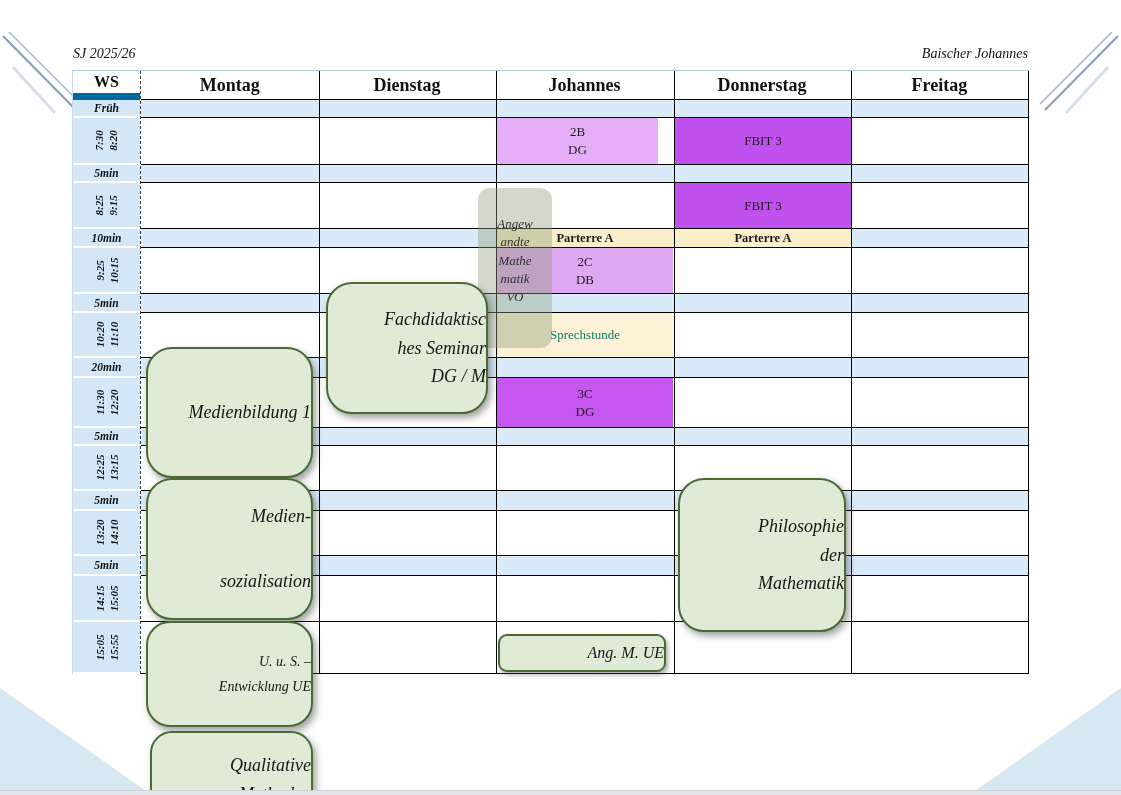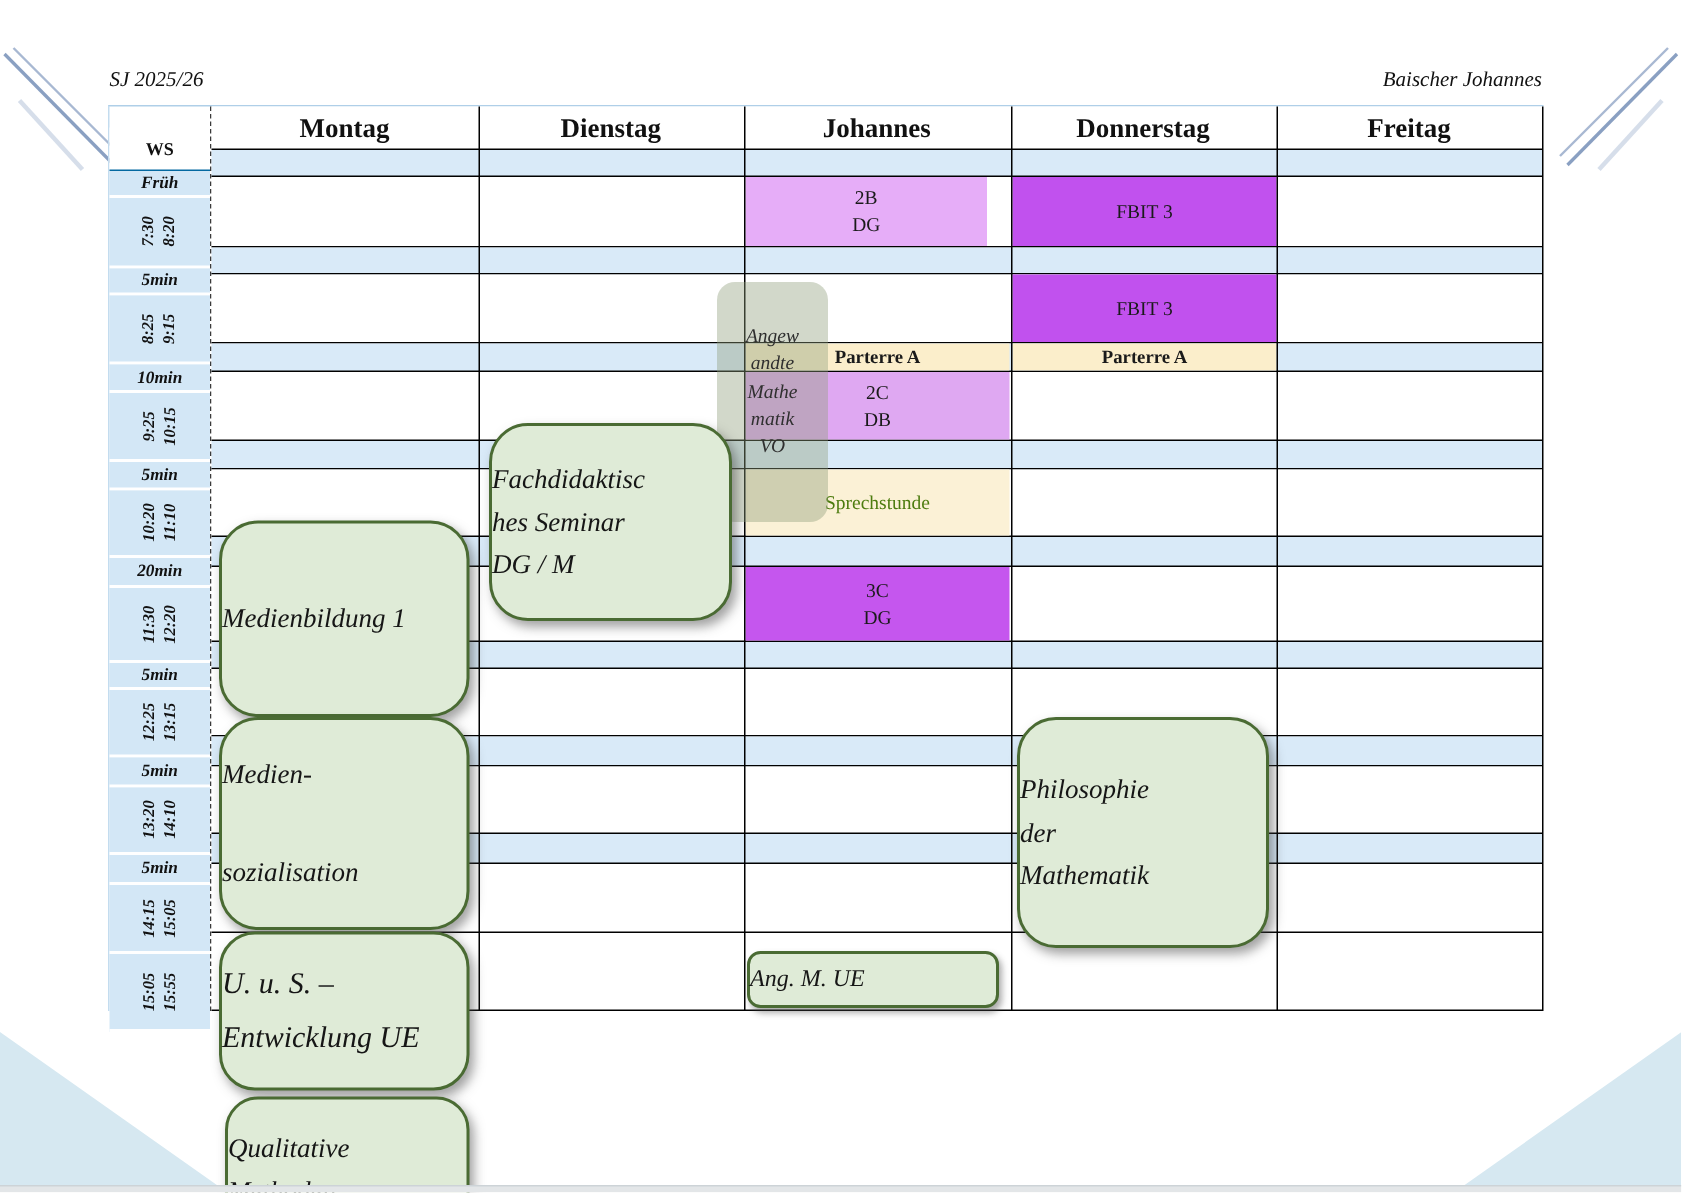--- a/index.html
+++ b/index.html
@@ -11,21 +11,21 @@
   .teacher{position:absolute;right:93px;top:46px;font-style:italic;font-size:14px;}
 
   
   .tablegrid{position:absolute;left:72px;top:70px;width:956px;height:603px;
              border-top:1px solid #AFCFE8;border-left:1px solid #C3DCEF;box-sizing:content-box;}
 
   
   .wscol{position:absolute;left:0;top:0;width:68px;height:603px;border-right:1px dashed #3a3a3a;box-sizing:border-box;}
   .lcell{box-sizing:border-box;background:#D3E7F6;border-bottom:2px solid #fff;
          display:flex;align-items:center;justify-content:center;}
-  .lhead{background:#fff;border-bottom:1px solid #0369a1;font-weight:bold;font-size:12px;margin-top:14px;}
+  .lhead{background:#fff;border-bottom:7px solid #0369a1;font-weight:bold;font-size:16px;}
   .lbrk{font-weight:bold;font-style:italic;font-size:11.5px;}
   .rot{transform:rotate(-90deg);font-weight:bold;font-style:italic;font-size:11px;
        line-height:1.3;text-align:center;white-space:nowrap;}
   .rot span{display:block;}
 
   
   .days{position:absolute;left:68px;top:0;width:888px;height:603px;border-right:1px solid #000;box-sizing:border-box;}
   .drow{box-sizing:border-box;border-bottom:1px solid #000;background:#fff;position:relative;z-index:1;}
   .drow.brk{background:#D9EAF8;}
   .hdrrow{display:flex;background:#fff;}
@@ -37,28 +37,28 @@
   .vline{position:absolute;top:0;bottom:0;width:1px;background:#000;z-index:3;}
   .v1{left:178px;} .v2{left:355px;} .v3{left:533px;} .v4{left:710px;}
 
   
   .blk{position:absolute;z-index:2;display:flex;flex-direction:column;align-items:center;
        justify-content:center;font-size:13px;line-height:1.35;color:#1a1a1a;}
   .blk span{display:block;text-align:center;}
   .bg-plight{background:#E6ADF8;} .bg-plight2{background:#DFA8F2;}
   .bg-pbright{background:#C151EE;} .bg-pbright2{background:#C556EE;font-family:Liberation Serif, serif;}
   .bg-cream{background:#FBEECB;font-weight:bold;font-size:12.5px;}
-  .bg-cream2{background:#FBF1D6;color:#4d7c0f;}
+  .bg-cream2{background:#FBF1D6;color:#0f766e;}
 
   
   .ebox{position:absolute;z-index:5;background:#DFEBD7;border:2.5px solid #4A6B33;border-radius:26px;
-        box-shadow:3px 4px 7px rgba(70,70,70,.5);display:flex;flex-direction:column;align-items:flex-start;
+        box-shadow:3px 4px 7px rgba(70,70,70,.5);display:flex;flex-direction:column;align-items:flex-end;
         justify-content:center;font-style:italic;font-size:18px;line-height:1.6;color:#161616;box-sizing:border-box;}
   .ebox span{display:block;text-align:center;}
-  .ebox.small{font-size:20px;border-radius:24px;line-height:1.8;}
+  .ebox.small{font-size:14px;border-radius:24px;line-height:1.8;}
   .ebox.pill{border-radius:9px;font-size:16px;box-shadow:2px 3px 4px rgba(70,70,70,.45);border-width:2px;}
 
   
   .overlay{position:absolute;left:478px;top:188px;width:74px;height:160px;z-index:4;
            background:rgba(143,157,122,0.40);border-radius:12px;
            font-style:italic;font-size:13px;line-height:18.3px;color:#2f2f2f;
            padding-top:27px;box-sizing:border-box;text-align:center;}
   .overlay span{display:block;}
 
   

